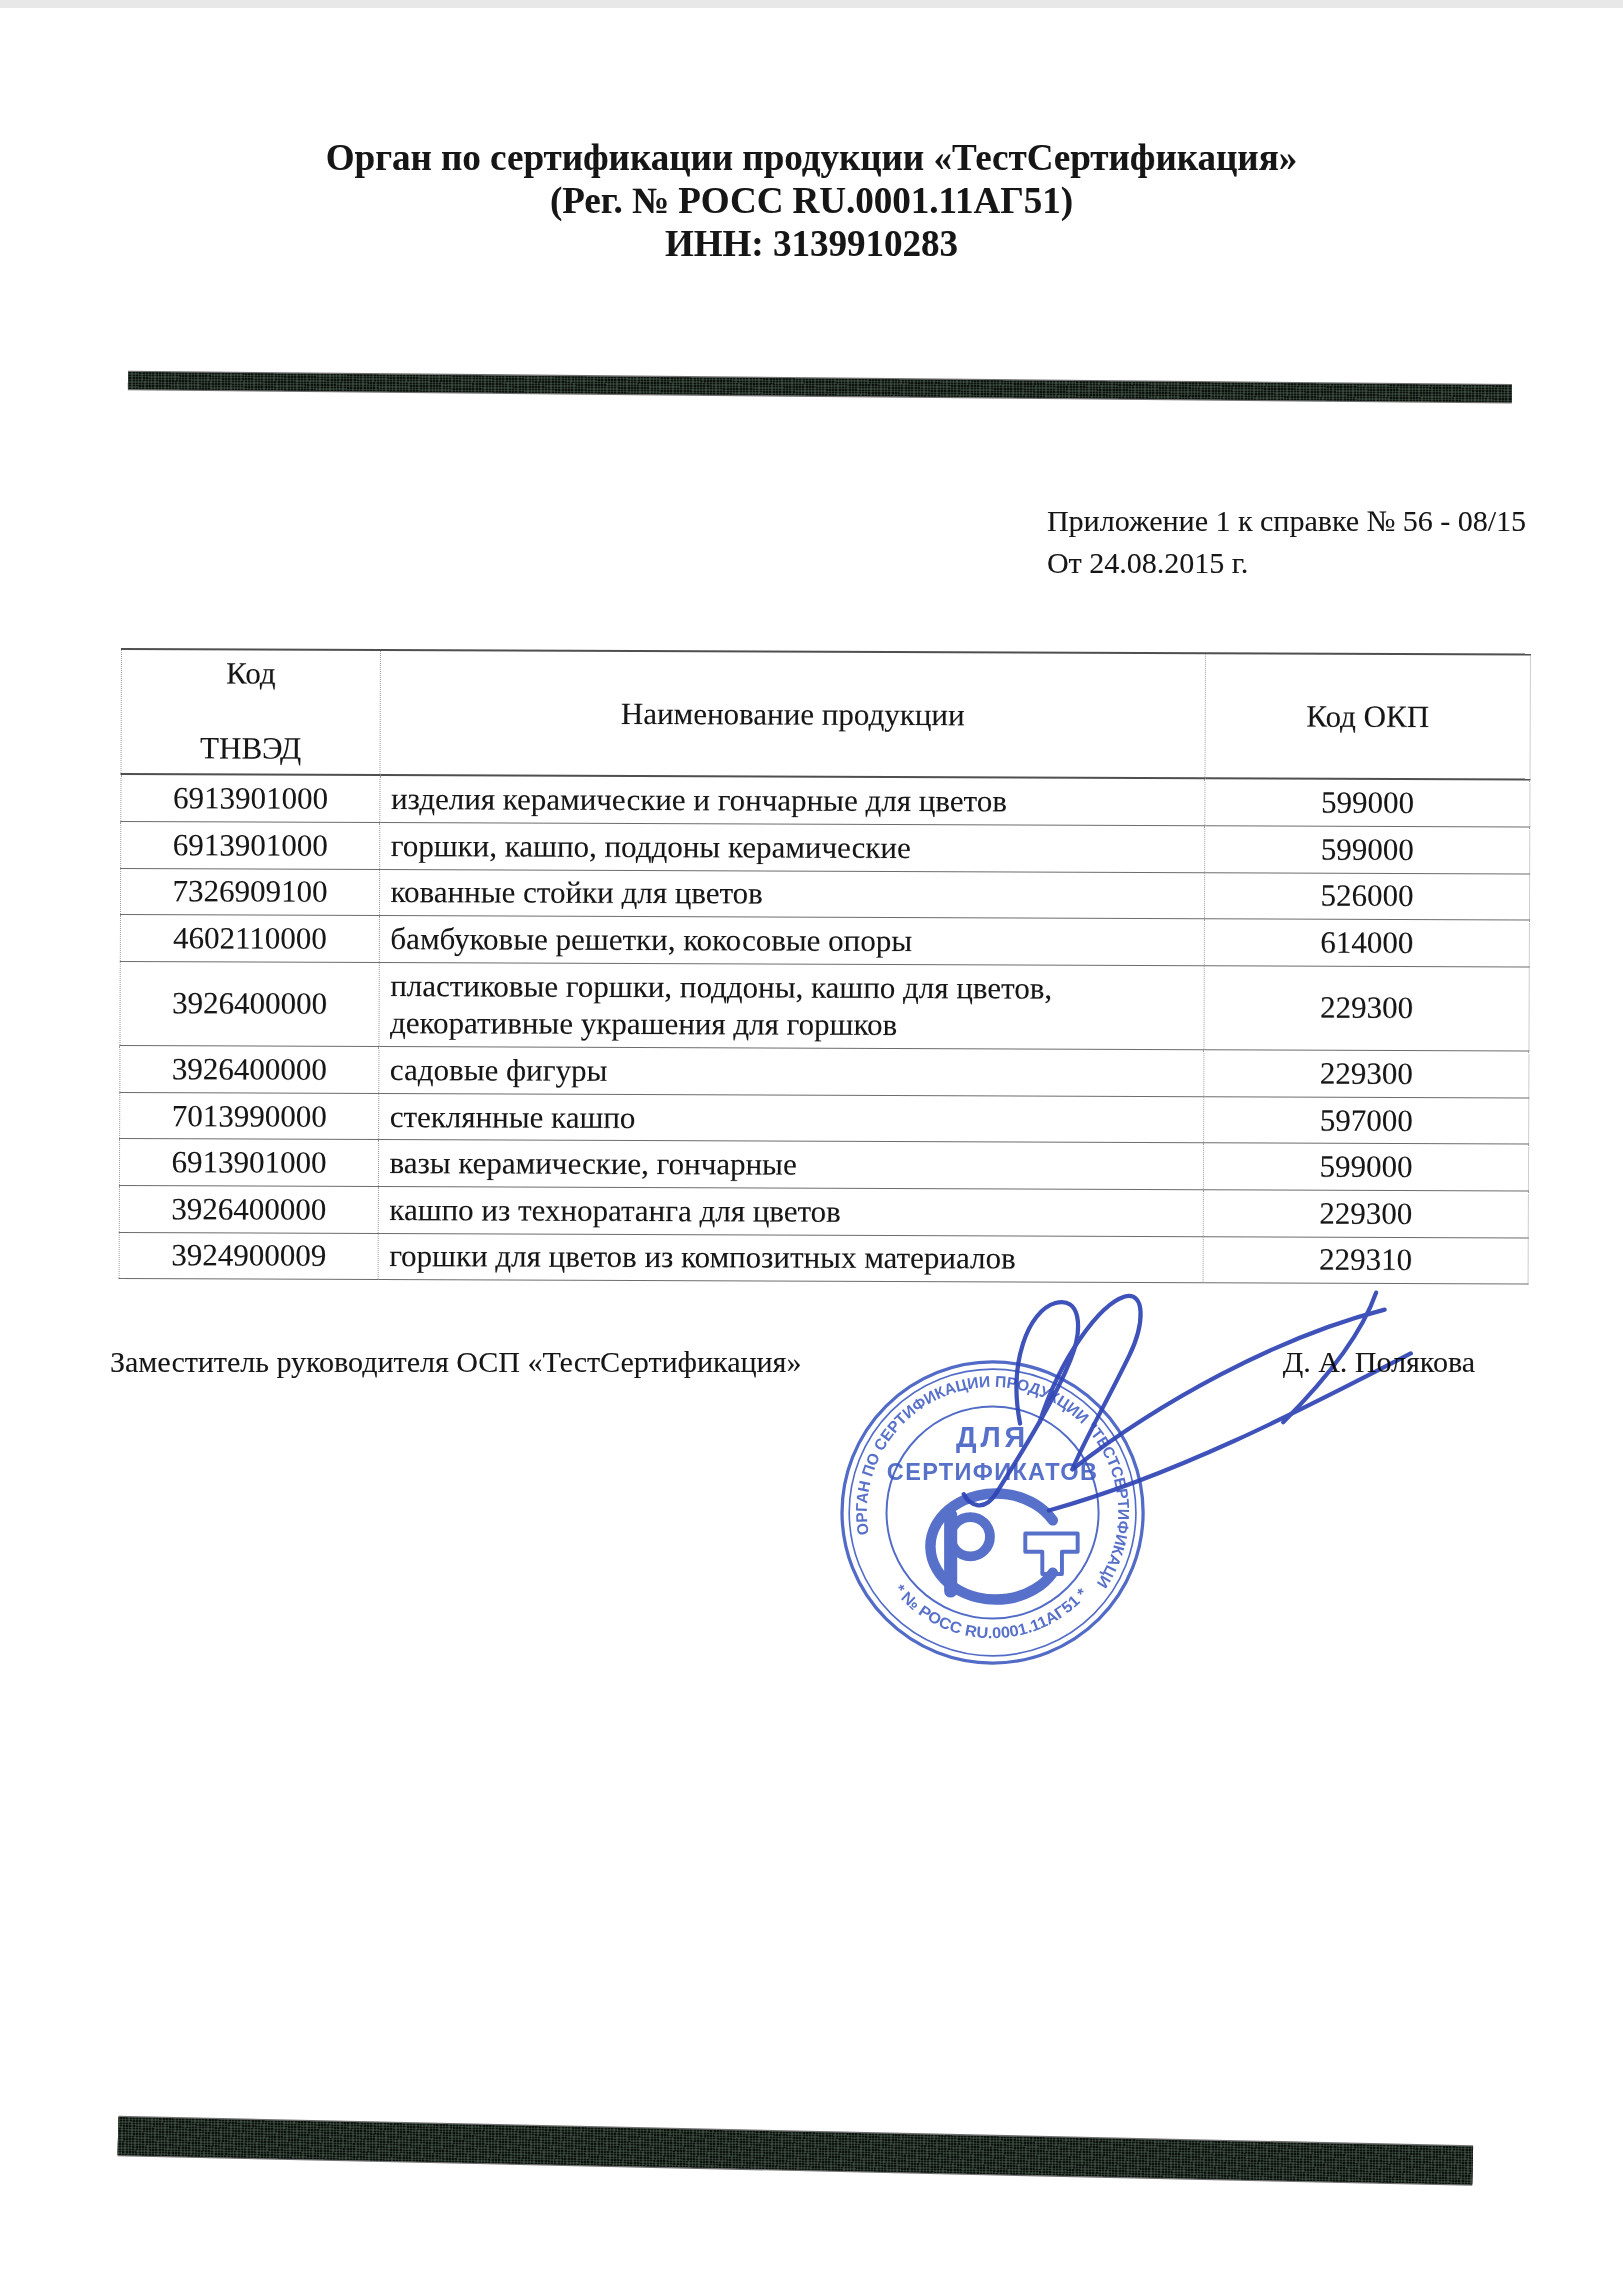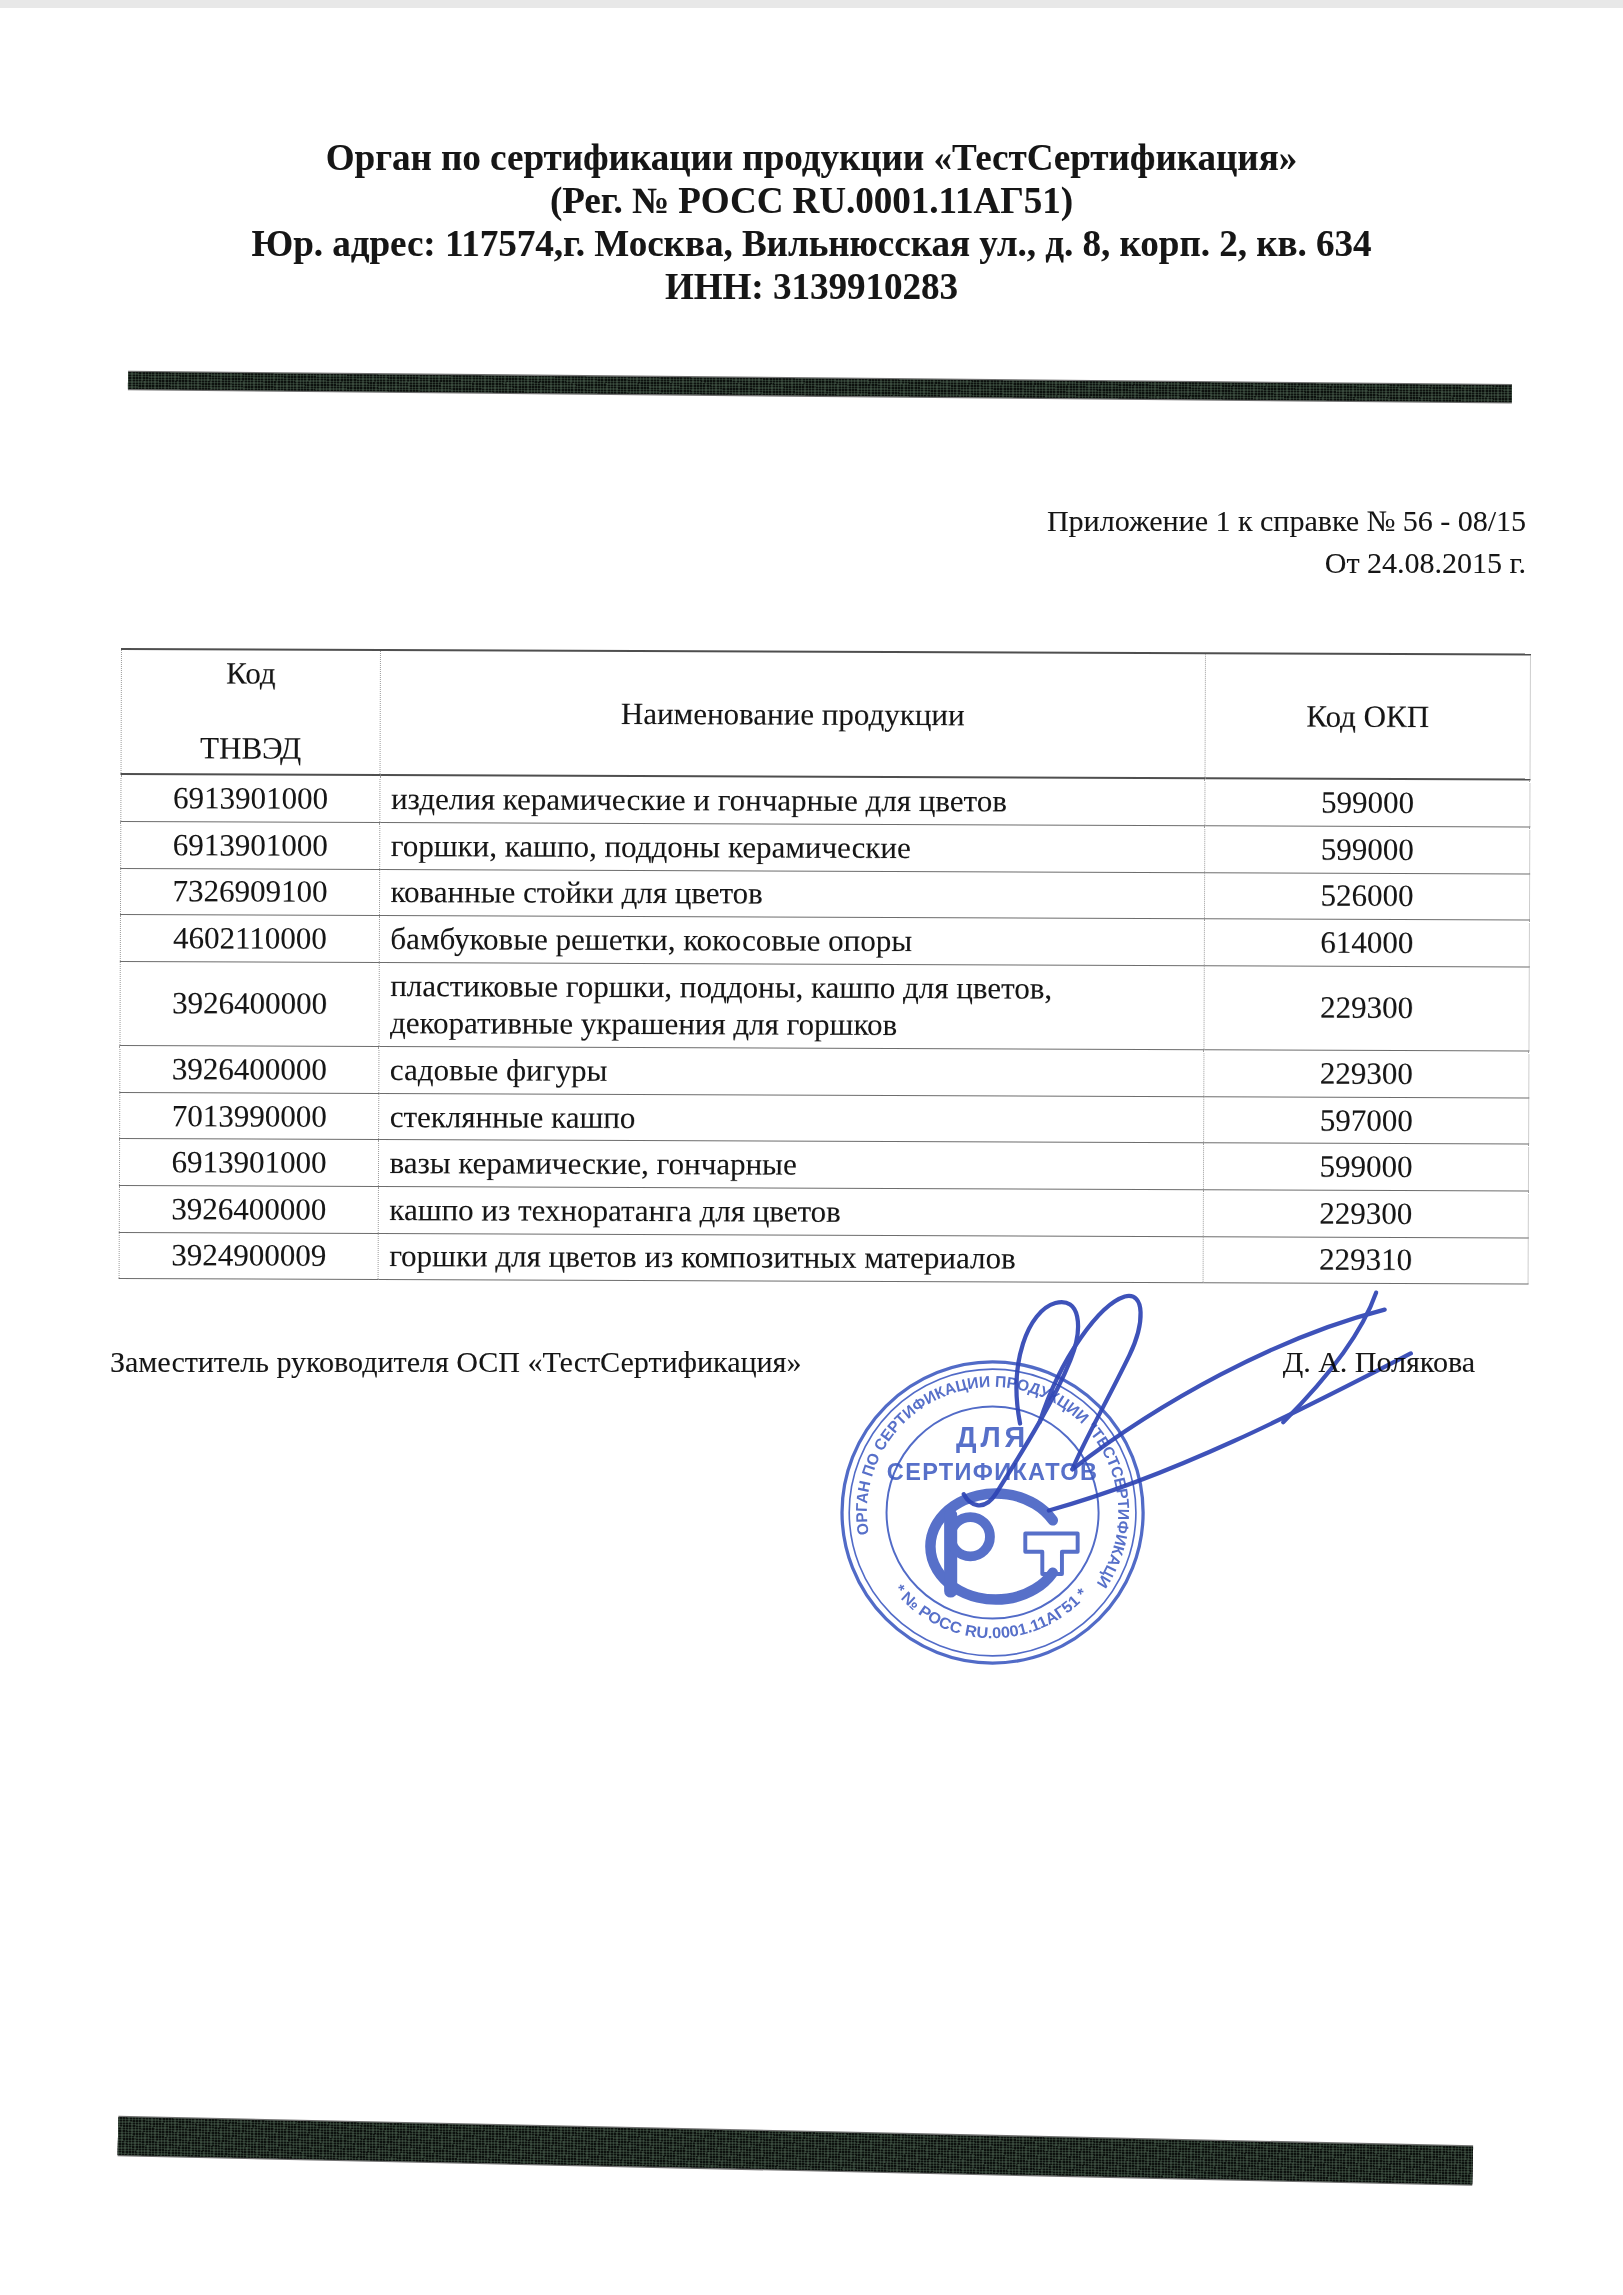--- a/index.html
+++ b/index.html
@@ -23,21 +23,21 @@
       repeating-linear-gradient(90deg, rgba(110,140,115,0.28) 0 1.3px, rgba(0,0,0,0) 1.3px 3.3px),
       repeating-linear-gradient(0deg, rgba(0,0,0,0.55) 0 1.3px, rgba(60,80,62,0.25) 1.3px 2.6px);
     box-shadow:0 1.3px 0 rgba(0,0,0,0.55), 0 -1.3px 0 rgba(0,0,0,0.55);
   }
   .bar-top    { left:128px; top:364px;  width:1384px; height:17px; transform:rotate(0.55deg); transform-origin:left center; }
   .bar-bottom { left:118px; top:2109px; width:1355px; height:38px; transform:rotate(1.25deg); transform-origin:left center; }
 
   
   .annex {
     position:absolute; top:492px; right:97px;
-    text-align:right; font-size:30px; line-height:42px;
+    text-align:left; font-size:30px; line-height:42px;
   }
 
   
   .doc-table {
     position:absolute; left:121px; top:640px; width:1409px;
     border-collapse:collapse; table-layout:fixed;
     font-size:31px; transform:rotate(0.22deg); transform-origin:top left;
     border-left:1.3px dotted #9b9b9b; border-right:1.3px dotted #9b9b9b;
   }
   .doc-table th, .doc-table td {
@@ -63,21 +63,20 @@
   .stamp-layer { position:absolute; left:753px; top:1270px; width:720px; height:452px; pointer-events:none; mix-blend-mode:multiply; }
 </style>
 </head>
 <body>
 
 <div class="page">
 
   <div class="letterhead txt">
     <div>Орган по сертификации продукции «ТестСертификация»</div>
     <div>(Рег. № РОСС RU.0001.11АГ51)</div>
-    <div>Юр. адрес: 117574,г. Москва, Вильнюсская ул., д. 8, корп. 2, кв. 634</div>
     <div>ИНН: 3139910283</div>
   </div>
 
   <div class="bar bar-top"></div>
 
   <div class="annex txt">
     <div>Приложение 1 к справке № 56 - 08/15</div>
     <div>От 24.08.2015 г.</div>
   </div>
 

